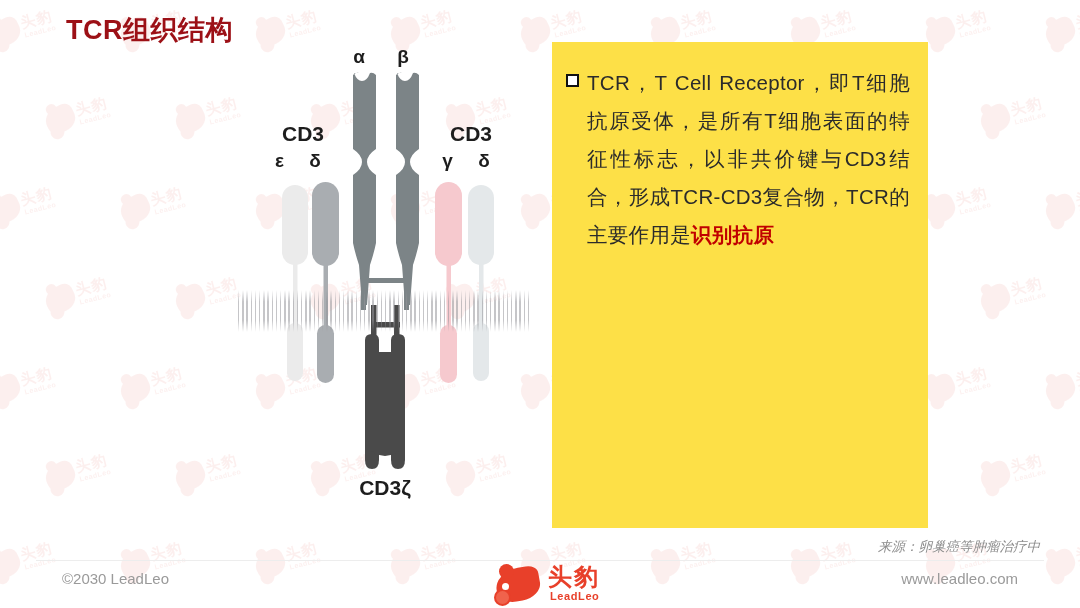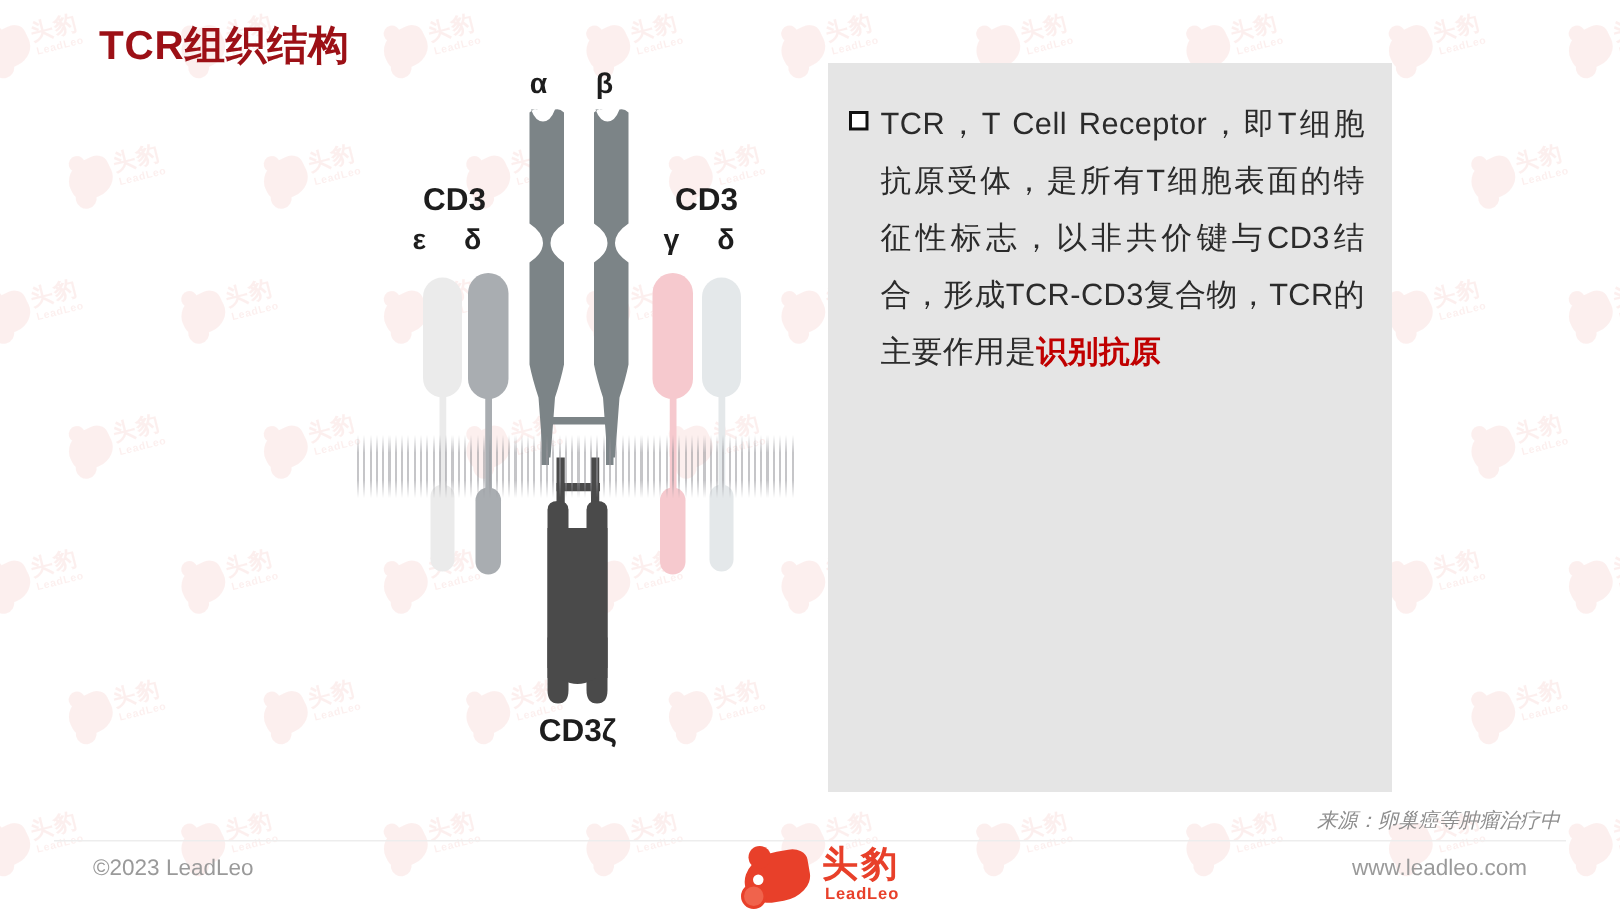--- a/index.html
+++ b/index.html
@@ -54,21 +54,21 @@
     letter-spacing:.5px;
     z-index:5;
     margin-left:20px;
   }
 
   
   #text-panel {
     position:absolute;
     left:552px; top:42px;
     width:376px; height:486px;
-    background:#e5e5e5;
+    background:#fde047;
     z-index:4;
     padding:22px 18px 0 14px;
   }
   .bullet-row { display:flex; align-items:flex-start; }
   .bullet-row + .bullet-row { margin-top:26px; }
   .sq {
     flex:0 0 auto;
     width:13px; height:13px;
     border:2.5px solid #111;
     background:#fff;
@@ -716,21 +716,21 @@
       <span>TCR，T Cell Receptor，即T细胞抗原受体，是所有T细胞表面的特征性标志，以非共价键与CD3结合，形成TCR-CD3复合物，TCR的主要作用是</span><span class="hl">识别抗原</span>
     </div>
   </div>
 
 
 </div>
 
 <div id="source">来源：卵巢癌等肿瘤治疗中</div>
 
 <div id="footer-rule"></div>
-<div id="copyright">©2023 LeadLeo</div>
+<div id="copyright">©2030 LeadLeo</div>
 <div id="website">www.leadleo.com</div>
 
 <div id="logo">
   <div class="lg-body"></div>
   <div class="lg-ear"></div>
   <div class="lg-ball"></div>
   <div class="lg-eye"></div>
   <div class="lg-cn">头豹</div>
   <div class="lg-en">LeadLeo</div>
 </div>

